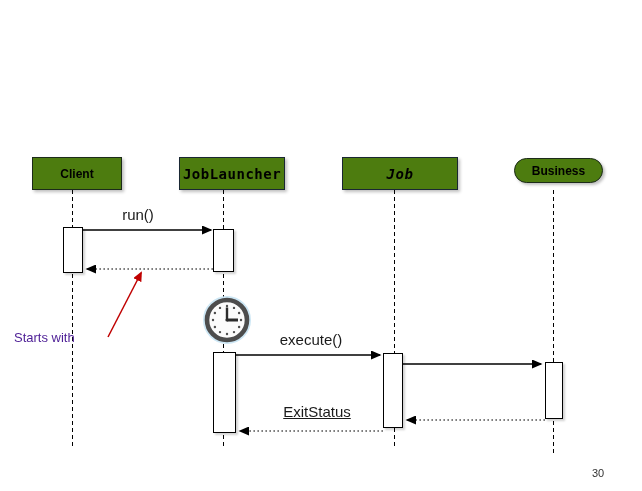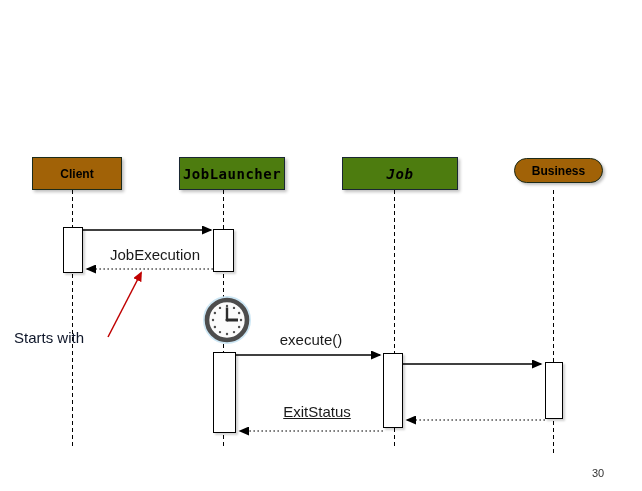--- a/index.html
+++ b/index.html
@@ -15,21 +15,21 @@
     position: absolute;
     box-sizing: border-box;
     border: 1.4px solid #1c2b1a;
     display: flex;
     align-items: center;
     justify-content: center;
     color: #000;
     font-weight: bold;
     box-shadow: 2px 2px 3px rgba(0,0,0,0.25);
   }
-  .actor-green { background: #a16207; }
+  .actor-green { background: #4d7c0f; }
   .actor-blue  { background: #4d7c0f; border-color: #1a2733; }
   .actor-sans  { font-family: "Liberation Sans", sans-serif; font-size: 12px; }
   .actor-mono  { font-family: "DejaVu Sans Mono", monospace; font-size: 14px; letter-spacing: 0.5px; }
   .lifeline {
     position: absolute;
     width: 1px;
     background: repeating-linear-gradient(to bottom, #000 0 4px, transparent 4px 7px);
   }
   .activation {
     position: absolute;
@@ -43,23 +43,23 @@
     width: 110px;
     text-align: center;
     font-size: 15px;
     color: #1a1a1a;
     white-space: nowrap;
   }
   #annotation-text {
     position: absolute;
     left: 14px;
     top: 330px;
-    font-size: 15px;
+    font-size: 13px;
     line-height: 15.5px;
-    color: #0f172a;
+    color: #4c1d95;
     white-space: nowrap;
   }
   #arrow-layer {
     position: absolute;
     left: 0; top: 0;
     pointer-events: none;
   }
   #clock {
     position: absolute;
     left: 201px;
@@ -115,21 +115,21 @@
     </defs>
     <line x1="83" y1="230" x2="211" y2="230" stroke="#000" stroke-width="1.4" marker-end="url(#ah-black)"></line>
     <line x1="213" y1="269" x2="87" y2="269" stroke="#000" stroke-width="1.2" stroke-dasharray="1.6 2.4" marker-end="url(#ah-black)"></line>
     <line x1="236" y1="355" x2="380" y2="355" stroke="#000" stroke-width="1.4" marker-end="url(#ah-black)"></line>
     <line x1="403" y1="364" x2="541" y2="364" stroke="#000" stroke-width="1.4" marker-end="url(#ah-black)"></line>
     <line x1="545" y1="420" x2="407" y2="420" stroke="#000" stroke-width="1.2" stroke-dasharray="1.6 2.4" marker-end="url(#ah-black)"></line>
     <line x1="383" y1="431" x2="240" y2="431" stroke="#000" stroke-width="1.2" stroke-dasharray="1.6 2.4" marker-end="url(#ah-black)"></line>
     <line x1="108" y1="337" x2="141" y2="273" stroke="#C00000" stroke-width="1.5" marker-end="url(#ah-red)"></line>
   </svg>
 
-  <div class="msg-label" style="left:100px; top:246px;">JobExecution</div>
+  <div class="msg-label" style="left:83px;  top:206px;">run()</div>
   <div class="msg-label" style="left:256px; top:331px;">execute()</div>
   <div class="msg-label" style="left:262px; top:403px;text-decoration:underline;">ExitStatus</div>
 
   <div id="annotation-text">
     <div>Starts with</div>
   </div>
 
   <svg id="clock" width="52" height="52" viewBox="0 0 52 52">
     <circle cx="26" cy="26" r="22.5" fill="none" stroke="#cde7f5" stroke-width="3"></circle>
     <circle cx="26" cy="26" r="20" fill="#fbfbfb" stroke="#4d4d4d" stroke-width="4.6"></circle>

